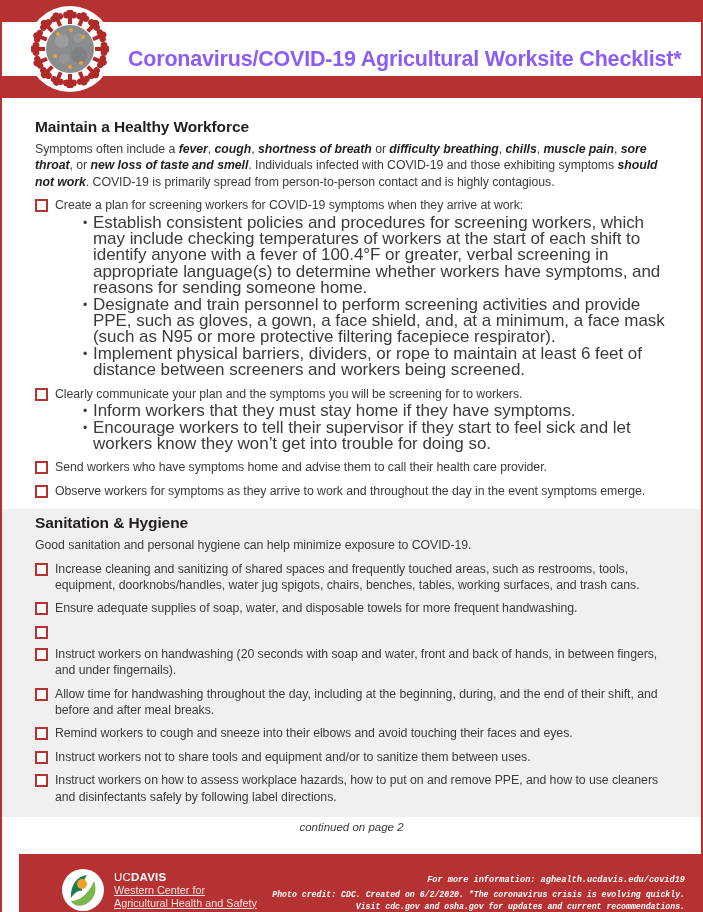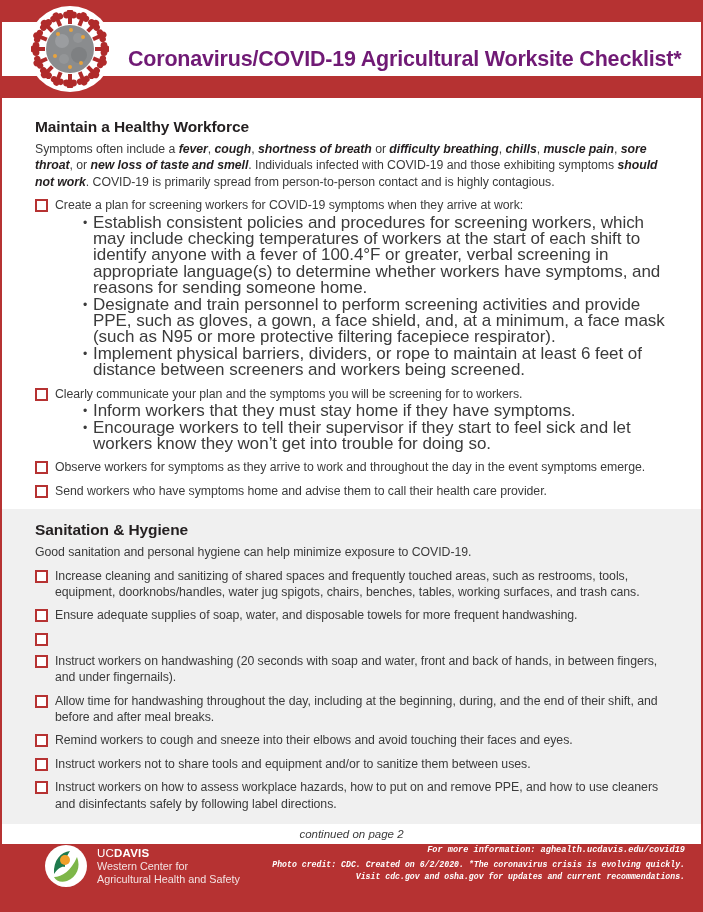--- a/index.html
+++ b/index.html
@@ -62,21 +62,21 @@
   .header-title {
     position: absolute;
     left: 126px;
     top: 0;
     height: 119px;
     display: flex;
     align-items: center;
     z-index: 3;
     font-size: 21.5px;
     font-weight: bold;
-    color: #701a75;
+    color: #8b5cf6;
     letter-spacing: -0.2px;
   }
 
   
   .section { padding: 0 33px; }
   .section.shaded { background: #f0f0f0; }
 
   .section-title {
     font-size: 15.5px;
     font-weight: bold;
@@ -137,44 +137,45 @@
     text-align: center;
     font-size: 11.5px;
     font-style: italic;
     color: #3b3b3b;
     padding-top: 4px;
   }
 
   
   .footer {
     position: absolute;
-    left: 0; right: 0; bottom: 0;
-    height: 68px;
+    left: 17px; right: 0; bottom: 0;
+    height: 58px;
     background: #b63232;
     display: flex;
-    align-items: flex-start;
+    align-items: flex-end;
   }
   .logo-wrap {
     margin-left: 42px;
     display: flex;
     align-items: center;
   }
   .logo-mark { display: block; }
   .logo-text { margin-left: 9px; color: #ffffff; }
   .logo-uc {
     font-size: 11.5px;
     letter-spacing: 0.2px;
     line-height: 13px;
   }
   .logo-uc .thin { font-weight: normal; }
   .logo-uc .bold { font-weight: bold; }
   .logo-sub {
     font-size: 10.8px;
     line-height: 12.6px;
     color: #f3e2e2;
+    text-decoration: underline;
   }
 
   .footer-right {
     margin-left: auto;
     margin-right: 16px;
     text-align: right;
     color: #ffffff;
     font-style: italic;
     font-weight: bold;
     font-family: Liberation Mono, monospace;
@@ -351,28 +352,28 @@
             <div class="sub-bullet">•</div>
             <div class="sub-text">Inform workers that they must stay home if they have symptoms.</div>
           </div>
           <div class="sub-item">
             <div class="sub-bullet">•</div>
             <div class="sub-text">Encourage workers to tell their supervisor if they start to feel sick and let workers know they won’t get into trouble for doing so.</div>
           </div>
         </div>
         <div class="check-item">
           <div class="checkbox"></div>
+          <div class="check-text">Send workers who have symptoms home and advise them to call their health care provider.</div>
+        </div>
+        <div class="check-item">
+          <div class="checkbox"></div>
           <div class="check-text">Observe workers for symptoms as they arrive to work and throughout the day in the event symptoms emerge.</div>
         </div>
-        <div class="check-item">
-          <div class="checkbox"></div>
-          <div class="check-text">Send workers who have symptoms home and advise them to call their health care provider.</div>
-        </div>
       </div>
-      <div class="section shaded" style="padding-top: 12px; padding-bottom: 12px;">
+      <div class="section shaded" style="padding-top: 5px; padding-bottom: 12px;">
         <div class="section-title">Sanitation &amp; Hygiene</div>
         <div class="section-intro" style="margin-top: 5px;"><span>Good sanitation and personal hygiene can help minimize exposure to COVID-19.</span></div>
         <div class="check-item">
           <div class="checkbox"></div>
           <div class="check-text">Increase cleaning and sanitizing of shared spaces and frequently touched areas, such as restrooms, tools, equipment, doorknobs/handles, water jug spigots, chairs, benches, tables, working surfaces, and trash cans.</div>
         </div>
         <div class="check-item">
           <div class="checkbox"></div>
           <div class="check-text">Ensure adequate supplies of soap, water, and disposable towels for more frequent handwashing.</div>
         </div>

